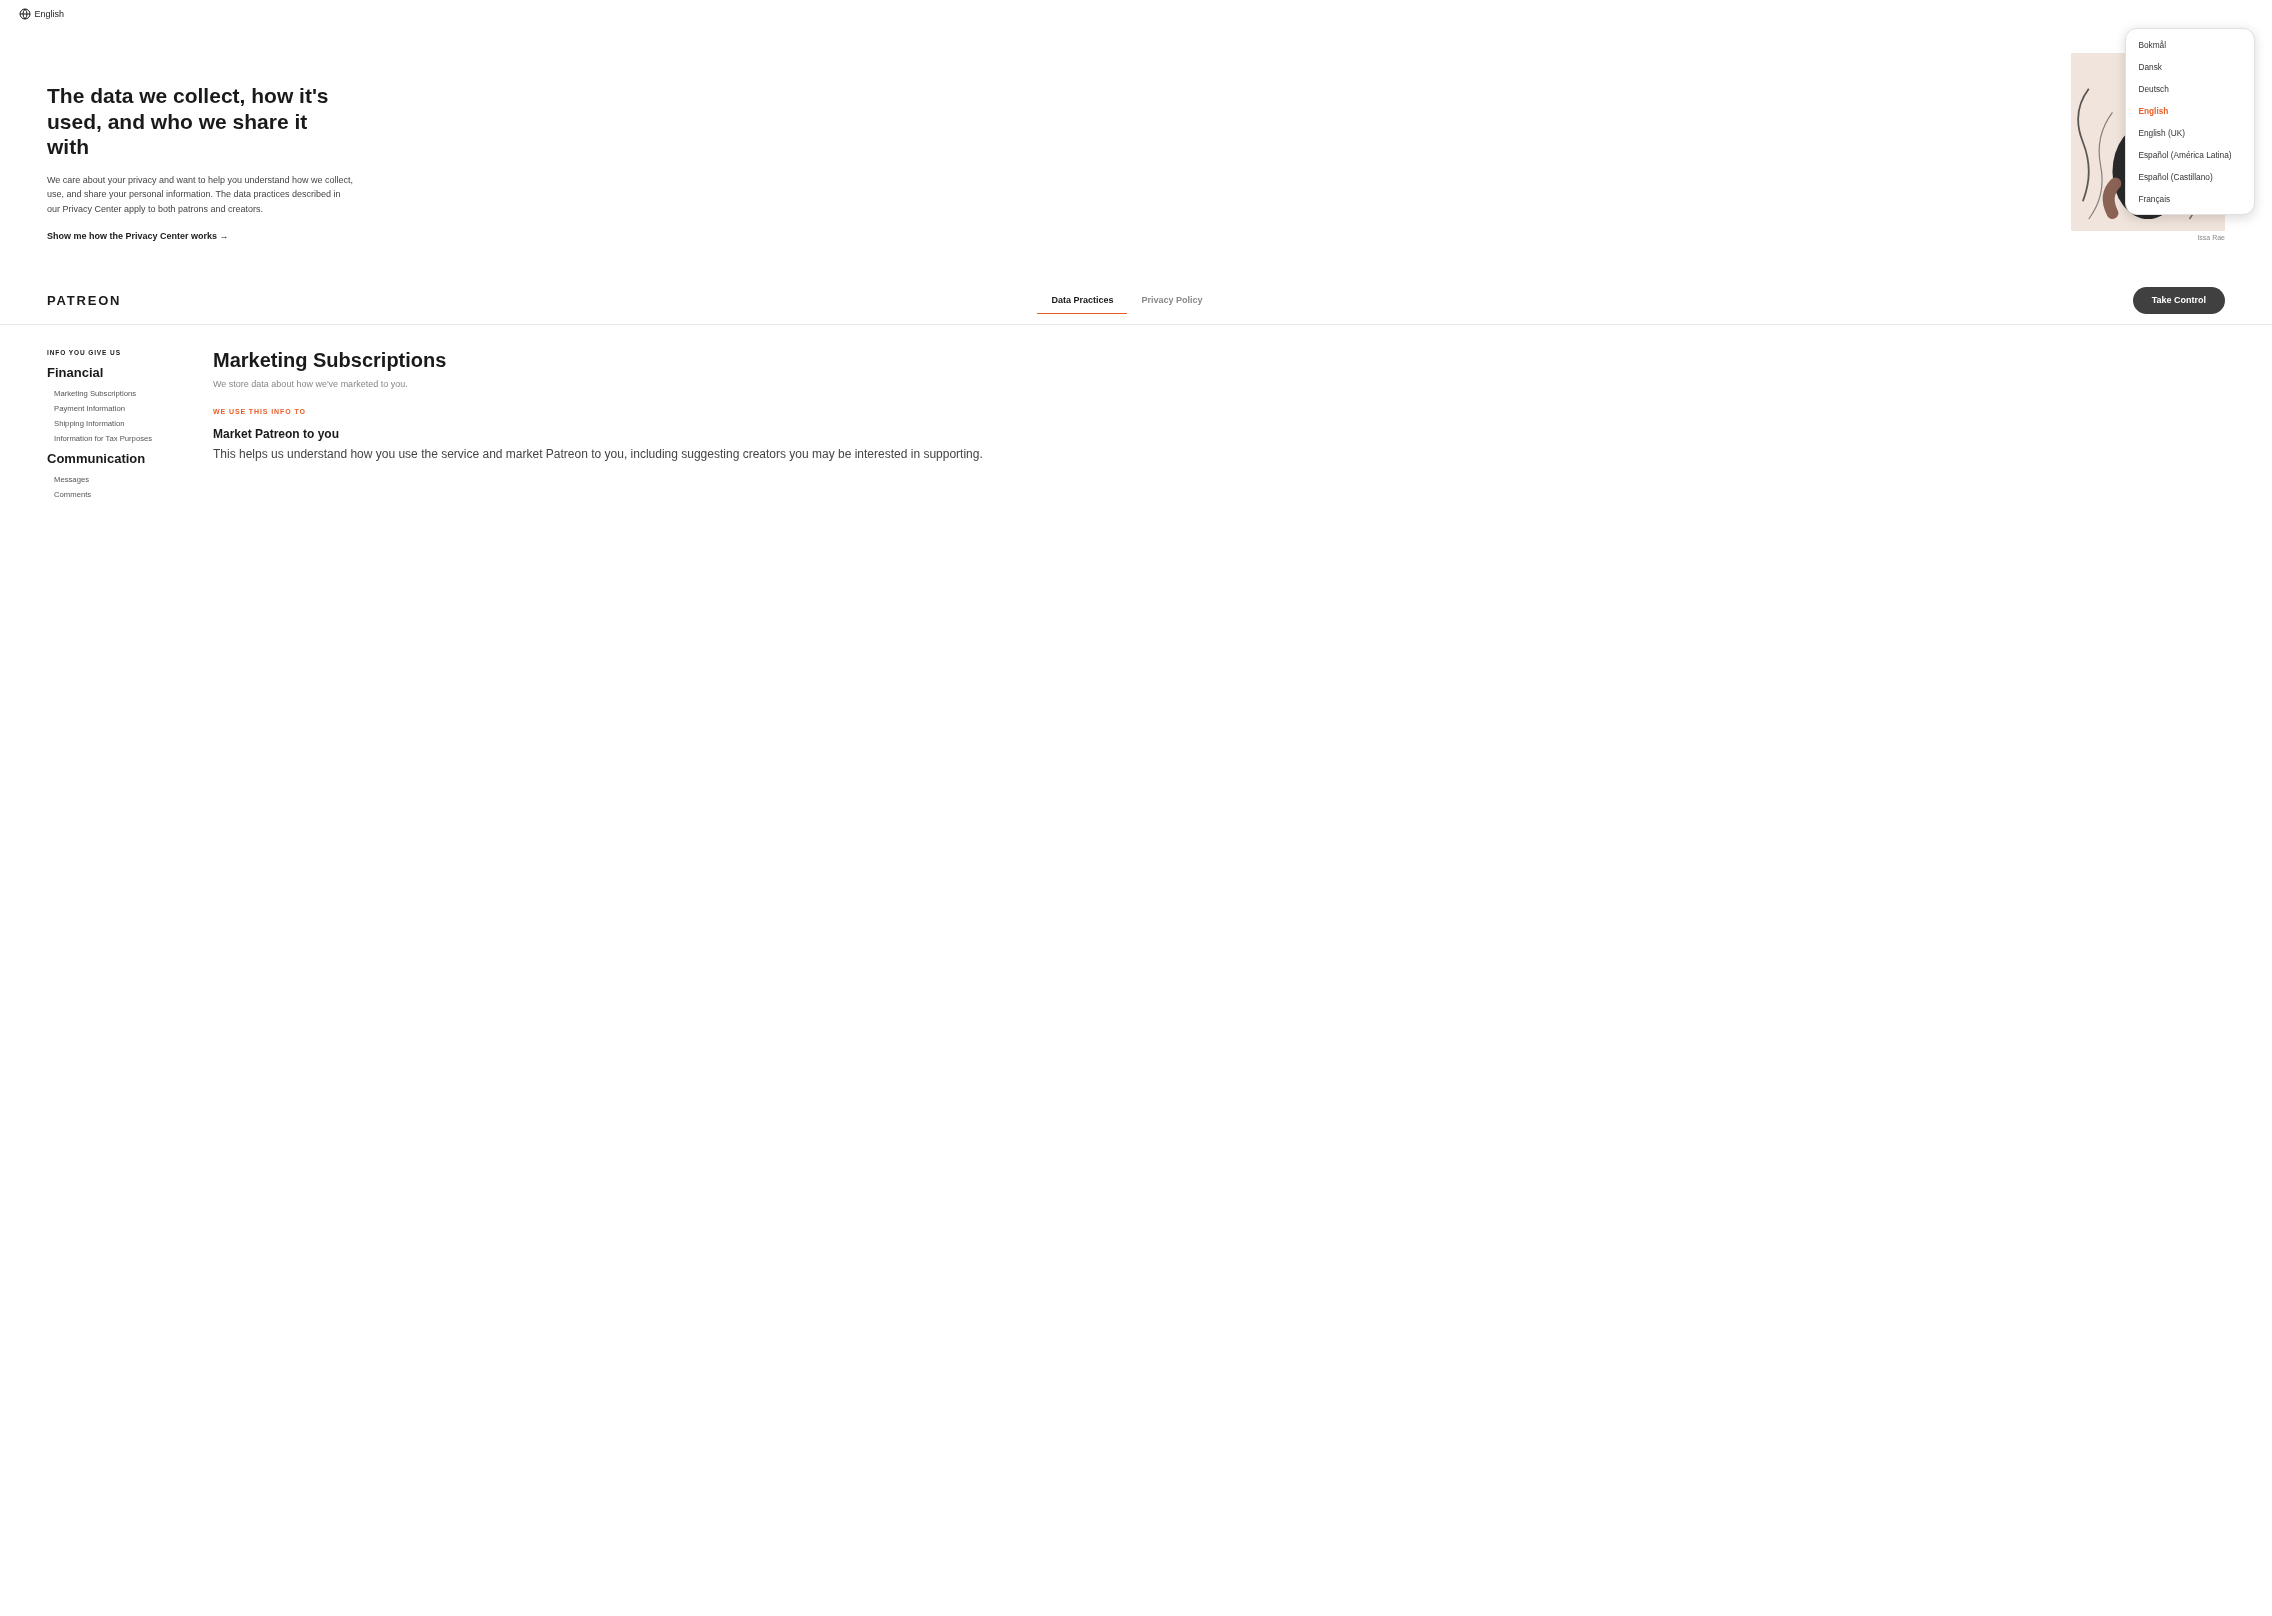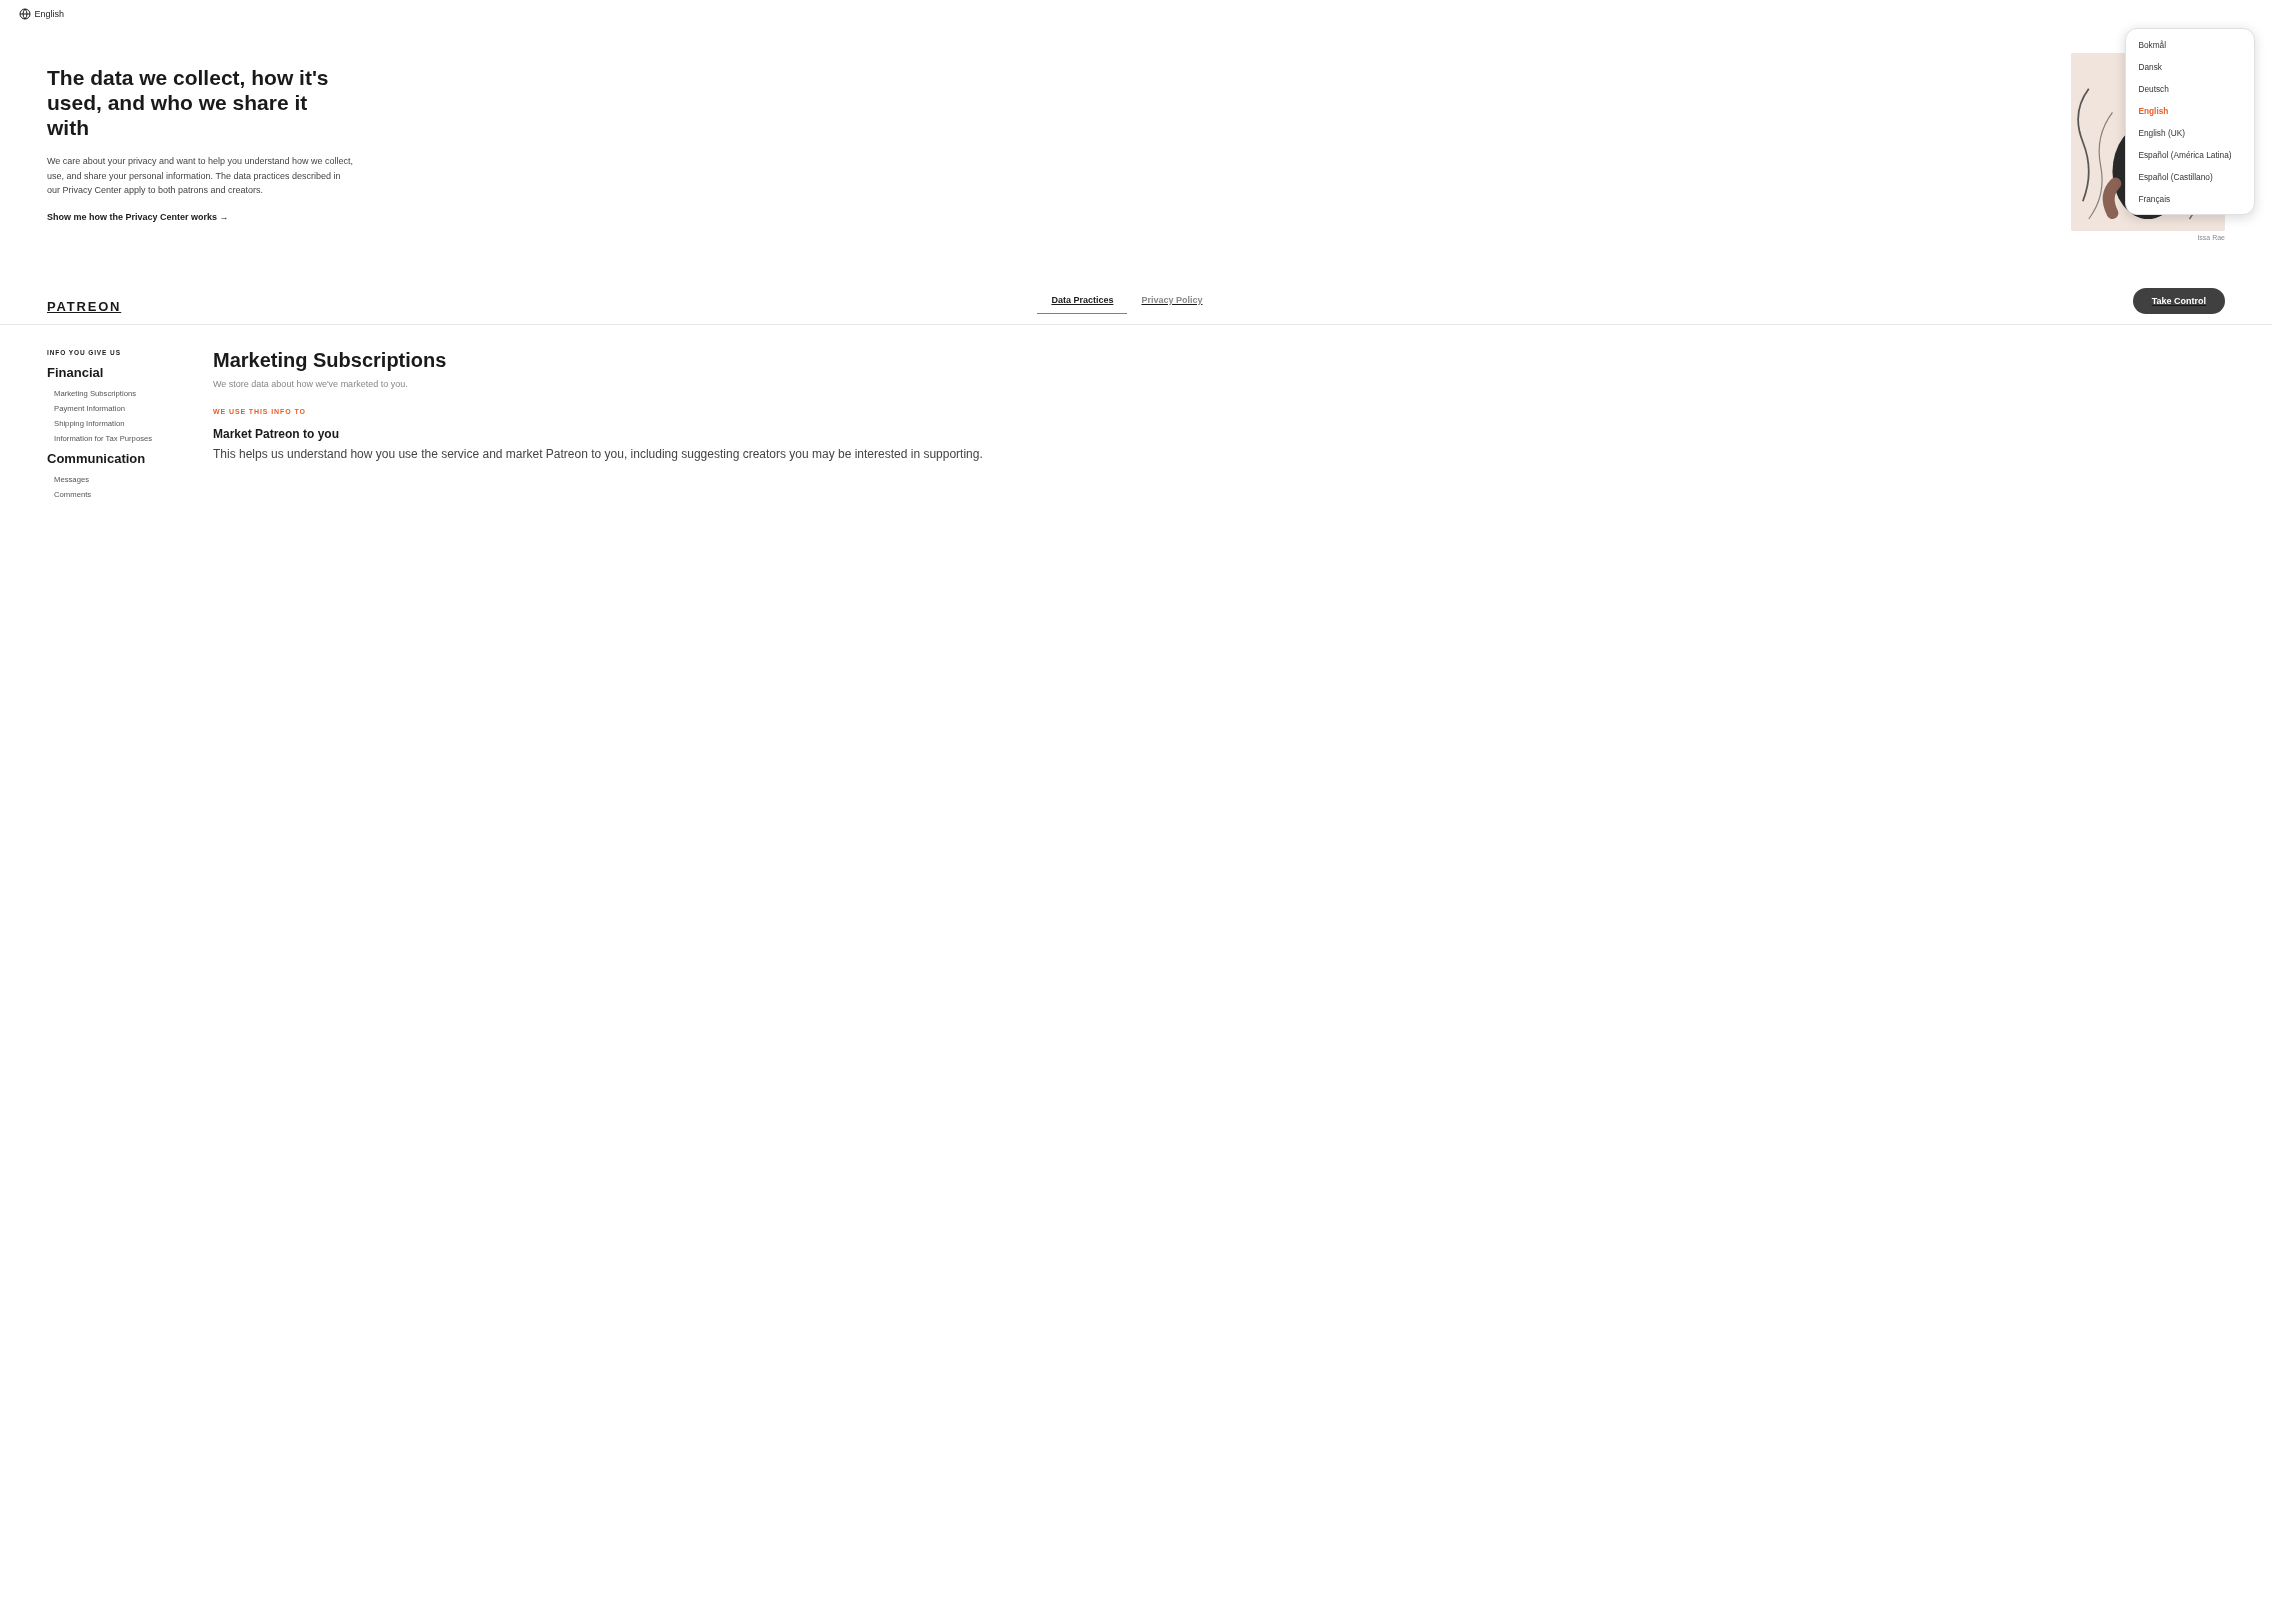--- a/index.html
+++ b/index.html
@@ -44,21 +44,21 @@
       cursor: pointer;
       font-size: 8.3px;
       color: #333;
     }
     .dropdown-item.active { color: #e85d26; font-weight: 600; }
 
     
     .hero {
       display: flex;
       justify-content: space-between;
-      align-items: flex-start;
+      align-items: flex-end;
       padding: 24px 47px 36px 47px;
       gap: 24px;
     }
     .hero-text {
       max-width: 308px;
       padding-top: 12px;
     }
     .hero-title {
       font-size: 21px;
       font-weight: 800;
@@ -104,26 +104,25 @@
     .hero-caption {
       text-align: right;
       font-size: 7px;
       color: #888;
       margin-top: 3.6px;
     }
 
     
     .navbar {
       display: flex;
-      align-items: flex-end;
+      align-items: center;
       justify-content: space-between;
       padding: 9.5px 47px;
       border-bottom: 0.6px solid #e8e8e8;
       background: #fff;
-      text-decoration: underline;
     }
     .patreon-logo {
       font-size: 13px;
       font-weight: 900;
       letter-spacing: 1.8px;
       color: #1a1a1a;
       text-transform: uppercase;
     }
     .nav-tabs {
       display: flex;

